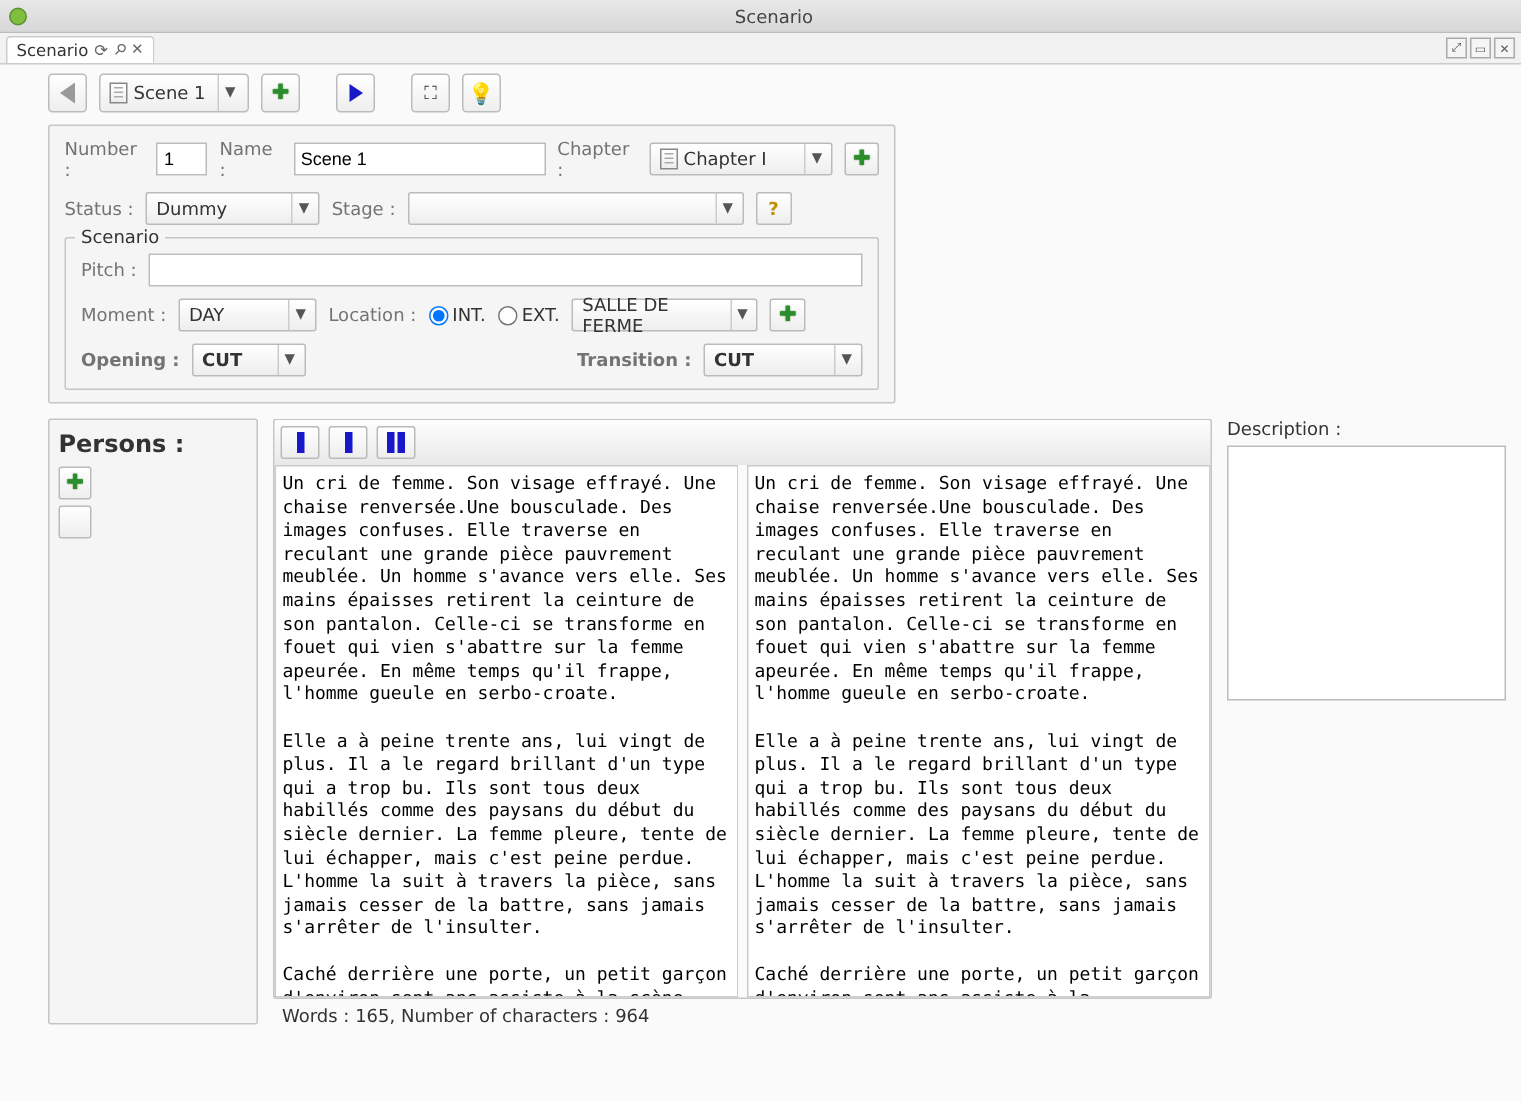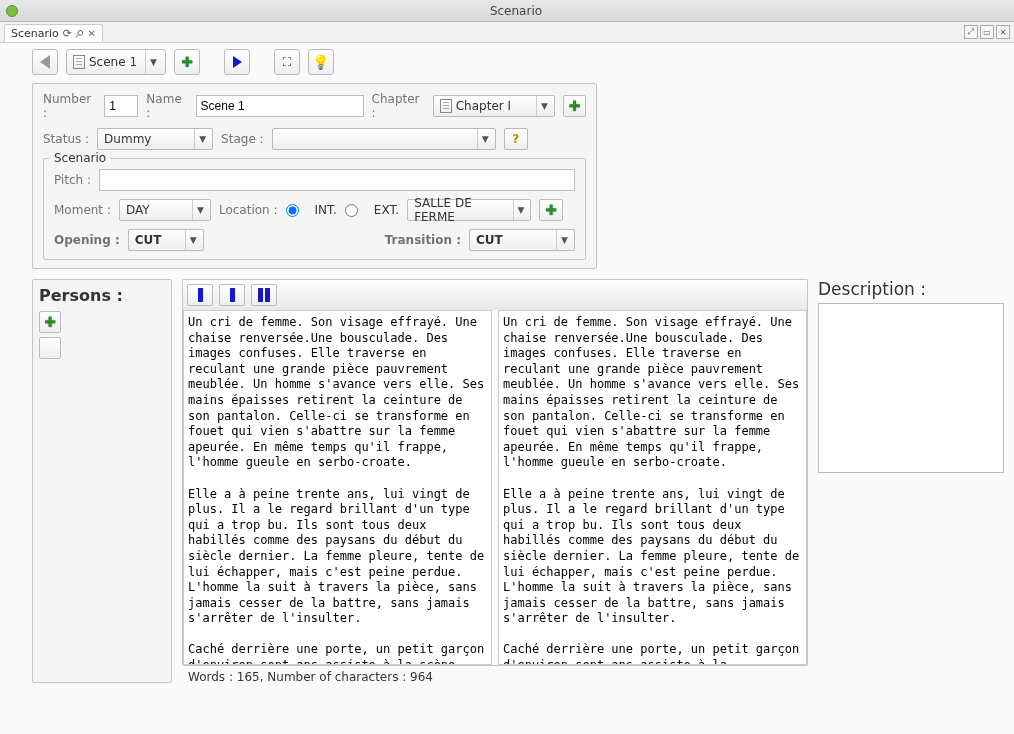--- a/index.html
+++ b/index.html
@@ -31,21 +31,21 @@
 .label { font-size: 12px; color: #737373; }
 input[type=text].fi { height: 22px; border: 1px solid #bbb; background: #fff; padding: 0 4px; font-size: 12px; }
 .combo { height: 22px; border: 1px solid #bbb; background: linear-gradient(#fff,#eee); display: flex; align-items: center; padding: 0 2px 0 6px; font-size: 12px; border-radius: 2px; }
 .combo .dd { margin-left: auto; width: 16px; border-left: 1px solid #ccc; display:flex; align-items:center; justify-content:center; font-size:9px; color:#555; height:100%;}
 .sbtn { width: 24px; height: 22px; border: 1px solid #bbb; background: linear-gradient(#fff,#eee); border-radius: 2px; display:flex; align-items:center; justify-content:center; font-size:12px; cursor:pointer;}
 
 .fieldset { border: 1px solid #c5c5c5; border-radius: 2px; padding: 8px 10px; margin-top: 4px; }
 .fieldset-legend { font-size: 12px; color: #333; background: #f5f5f5; padding: 0 4px; margin-left: -4px; position: relative; top: -16px; display:inline-block;}
 .fieldset-inner { margin-top: -12px; }
 
-.radio-wrap { display:flex; align-items:center; gap:16px; }
+.radio-wrap { display:flex; align-items:center; gap:3px; }
 .radio-wrap input { margin:0; }
 
 .columns { display: flex; gap: 10px; margin-top: 10px; align-items:flex-start;}
 .left-col { border: 1px solid #c5c5c5; border-radius: 2px; padding: 6px; width: 140px; min-height: 404px; background:#f5f5f5;}
 .left-col .legend { font-size: 16px; margin-bottom: 6px; font-weight: bold; }
 .add-person-btn { width: 22px; height: 22px; border:1px solid #bbb; background:linear-gradient(#fff,#eee); border-radius:2px; display:flex; align-items:center; justify-content:center; cursor:pointer; margin-bottom:4px;}
 .blank-btn { width: 22px; height: 22px; border:1px solid #bbb; background:linear-gradient(#fff,#eee); border-radius:2px;}
 
 .editor-col { flex: 1; display:flex; flex-direction:column; }
 .editor-toolbar { display:flex; gap:6px; background: linear-gradient(#fefefe,#e8e8e8); border:1px solid #c5c5c5; border-bottom:none; padding:4px; border-radius:2px 2px 0 0;}
@@ -53,21 +53,21 @@
 .col-bar { width: 5px; height: 14px; background: #1818c8; }
 
 .editor-panes { display:flex; gap:6px; border:1px solid #c5c5c5; border-top:none; padding:0; height: 356px; border-radius:0 0 2px 2px;}
 .text-pane { flex:1; position:relative; display:flex;}
 .text-pane textarea { flex:1; border:1px solid #ccc; font-family: "DejaVu Sans Mono", monospace; font-size: 12px; padding: 4px; resize:none; overflow-y:scroll; background:#fff; line-height:1.3;}
 
 .stats-row { padding: 4px 6px; font-size: 12px; color:#333;}
 
 .right-col { width: 186px; display:flex; flex-direction:column; gap:8px;}
 .side-box { display:flex; flex-direction:column;}
-.side-label { font-size:17px; margin-bottom:4px;}
+.side-label { font-size:12px; margin-bottom:4px;}
 .side-textarea { border:1px solid #bbb; background:#fff; height: 170px; width:100%; resize:none; font-size:12px; padding:4px;}
 
 .icon-doc { display:inline-block; width:12px; height:14px; border:1px solid #888; background:linear-gradient(#fff,#eee); position:relative;}
 .icon-doc::before { content:""; position:absolute; left:2px; right:2px; top:2px; height:1px; background:#aaa; box-shadow: 0 3px 0 #aaa, 0 6px 0 #aaa;}
 .plus-green { color:#2a8f2a; font-weight:bold; font-size:14px; text-shadow:0 0 1px #0a5a0a;}
 .play-icon { width:0;height:0;border-top:6px solid transparent;border-bottom:6px solid transparent;border-left:9px solid #1818c8;}
 .fullscreen-icon { font-size:12px;}
 .bulb-icon { color:#e0b000; font-size:14px;}
 .help-icon { color:#c09000; font-weight:bold;}
 .back-arrow { width:0;height:0;border-top:7px solid transparent;border-bottom:7px solid transparent;border-right:10px solid #999;}

